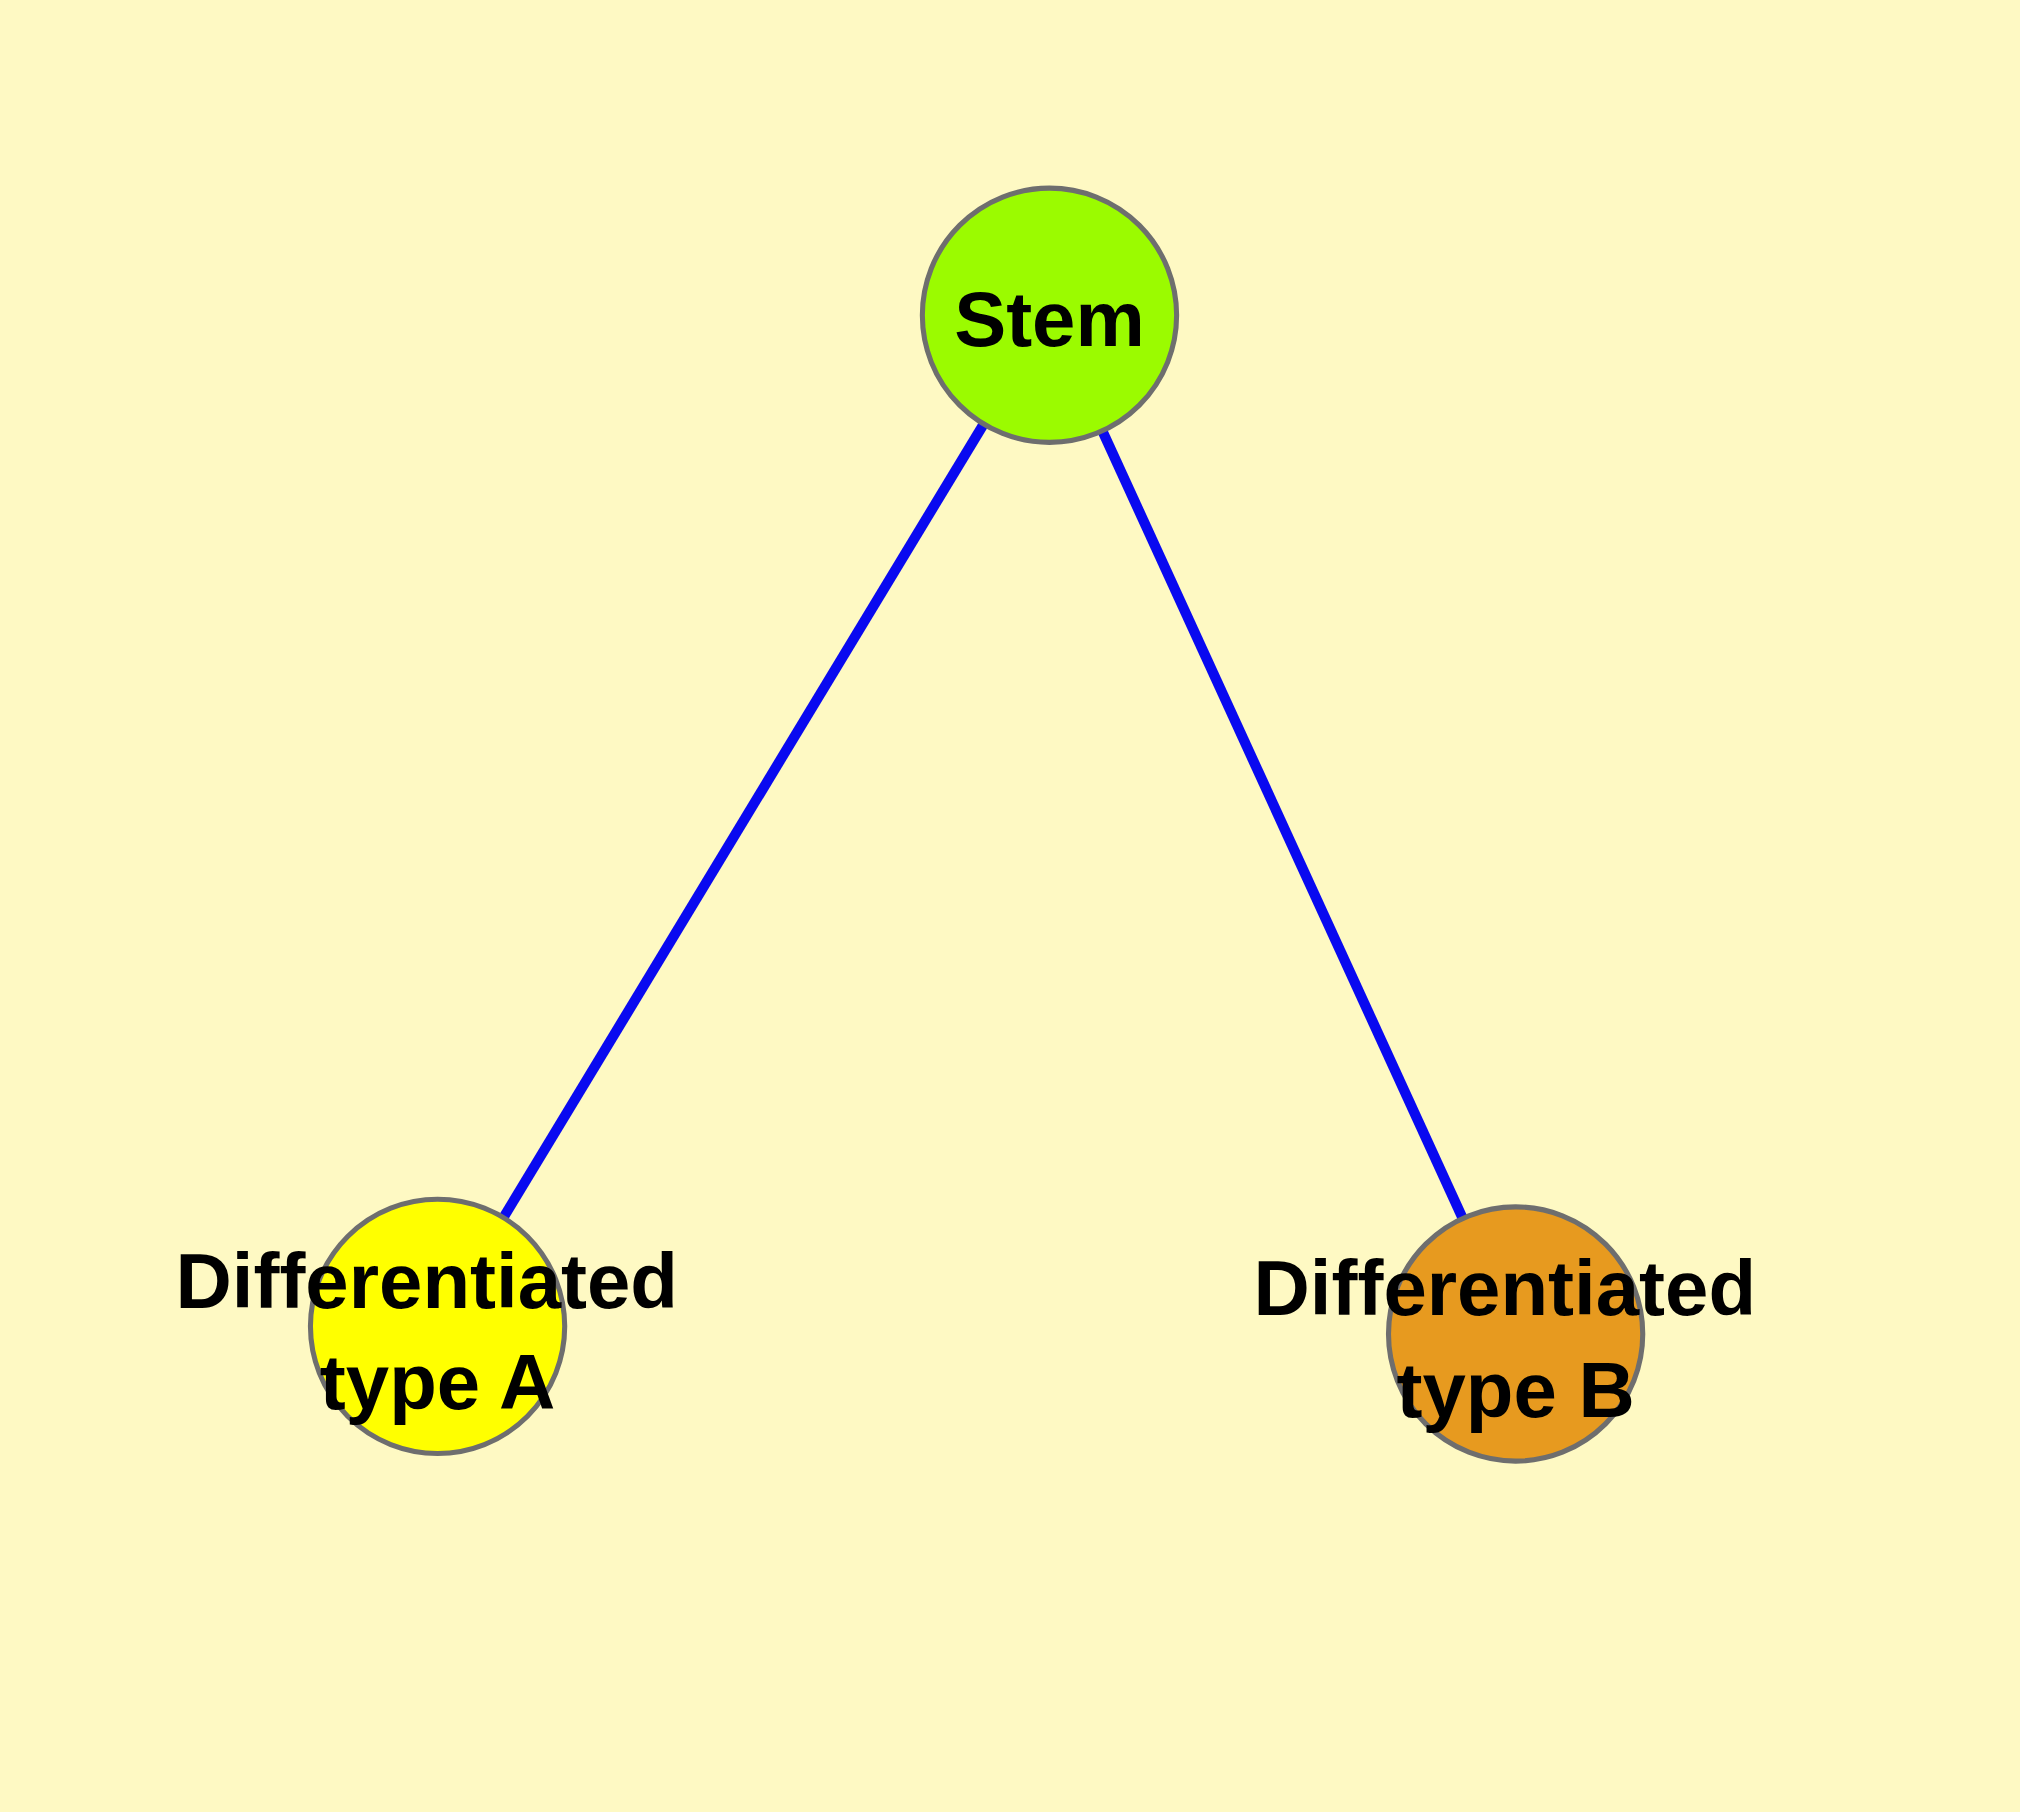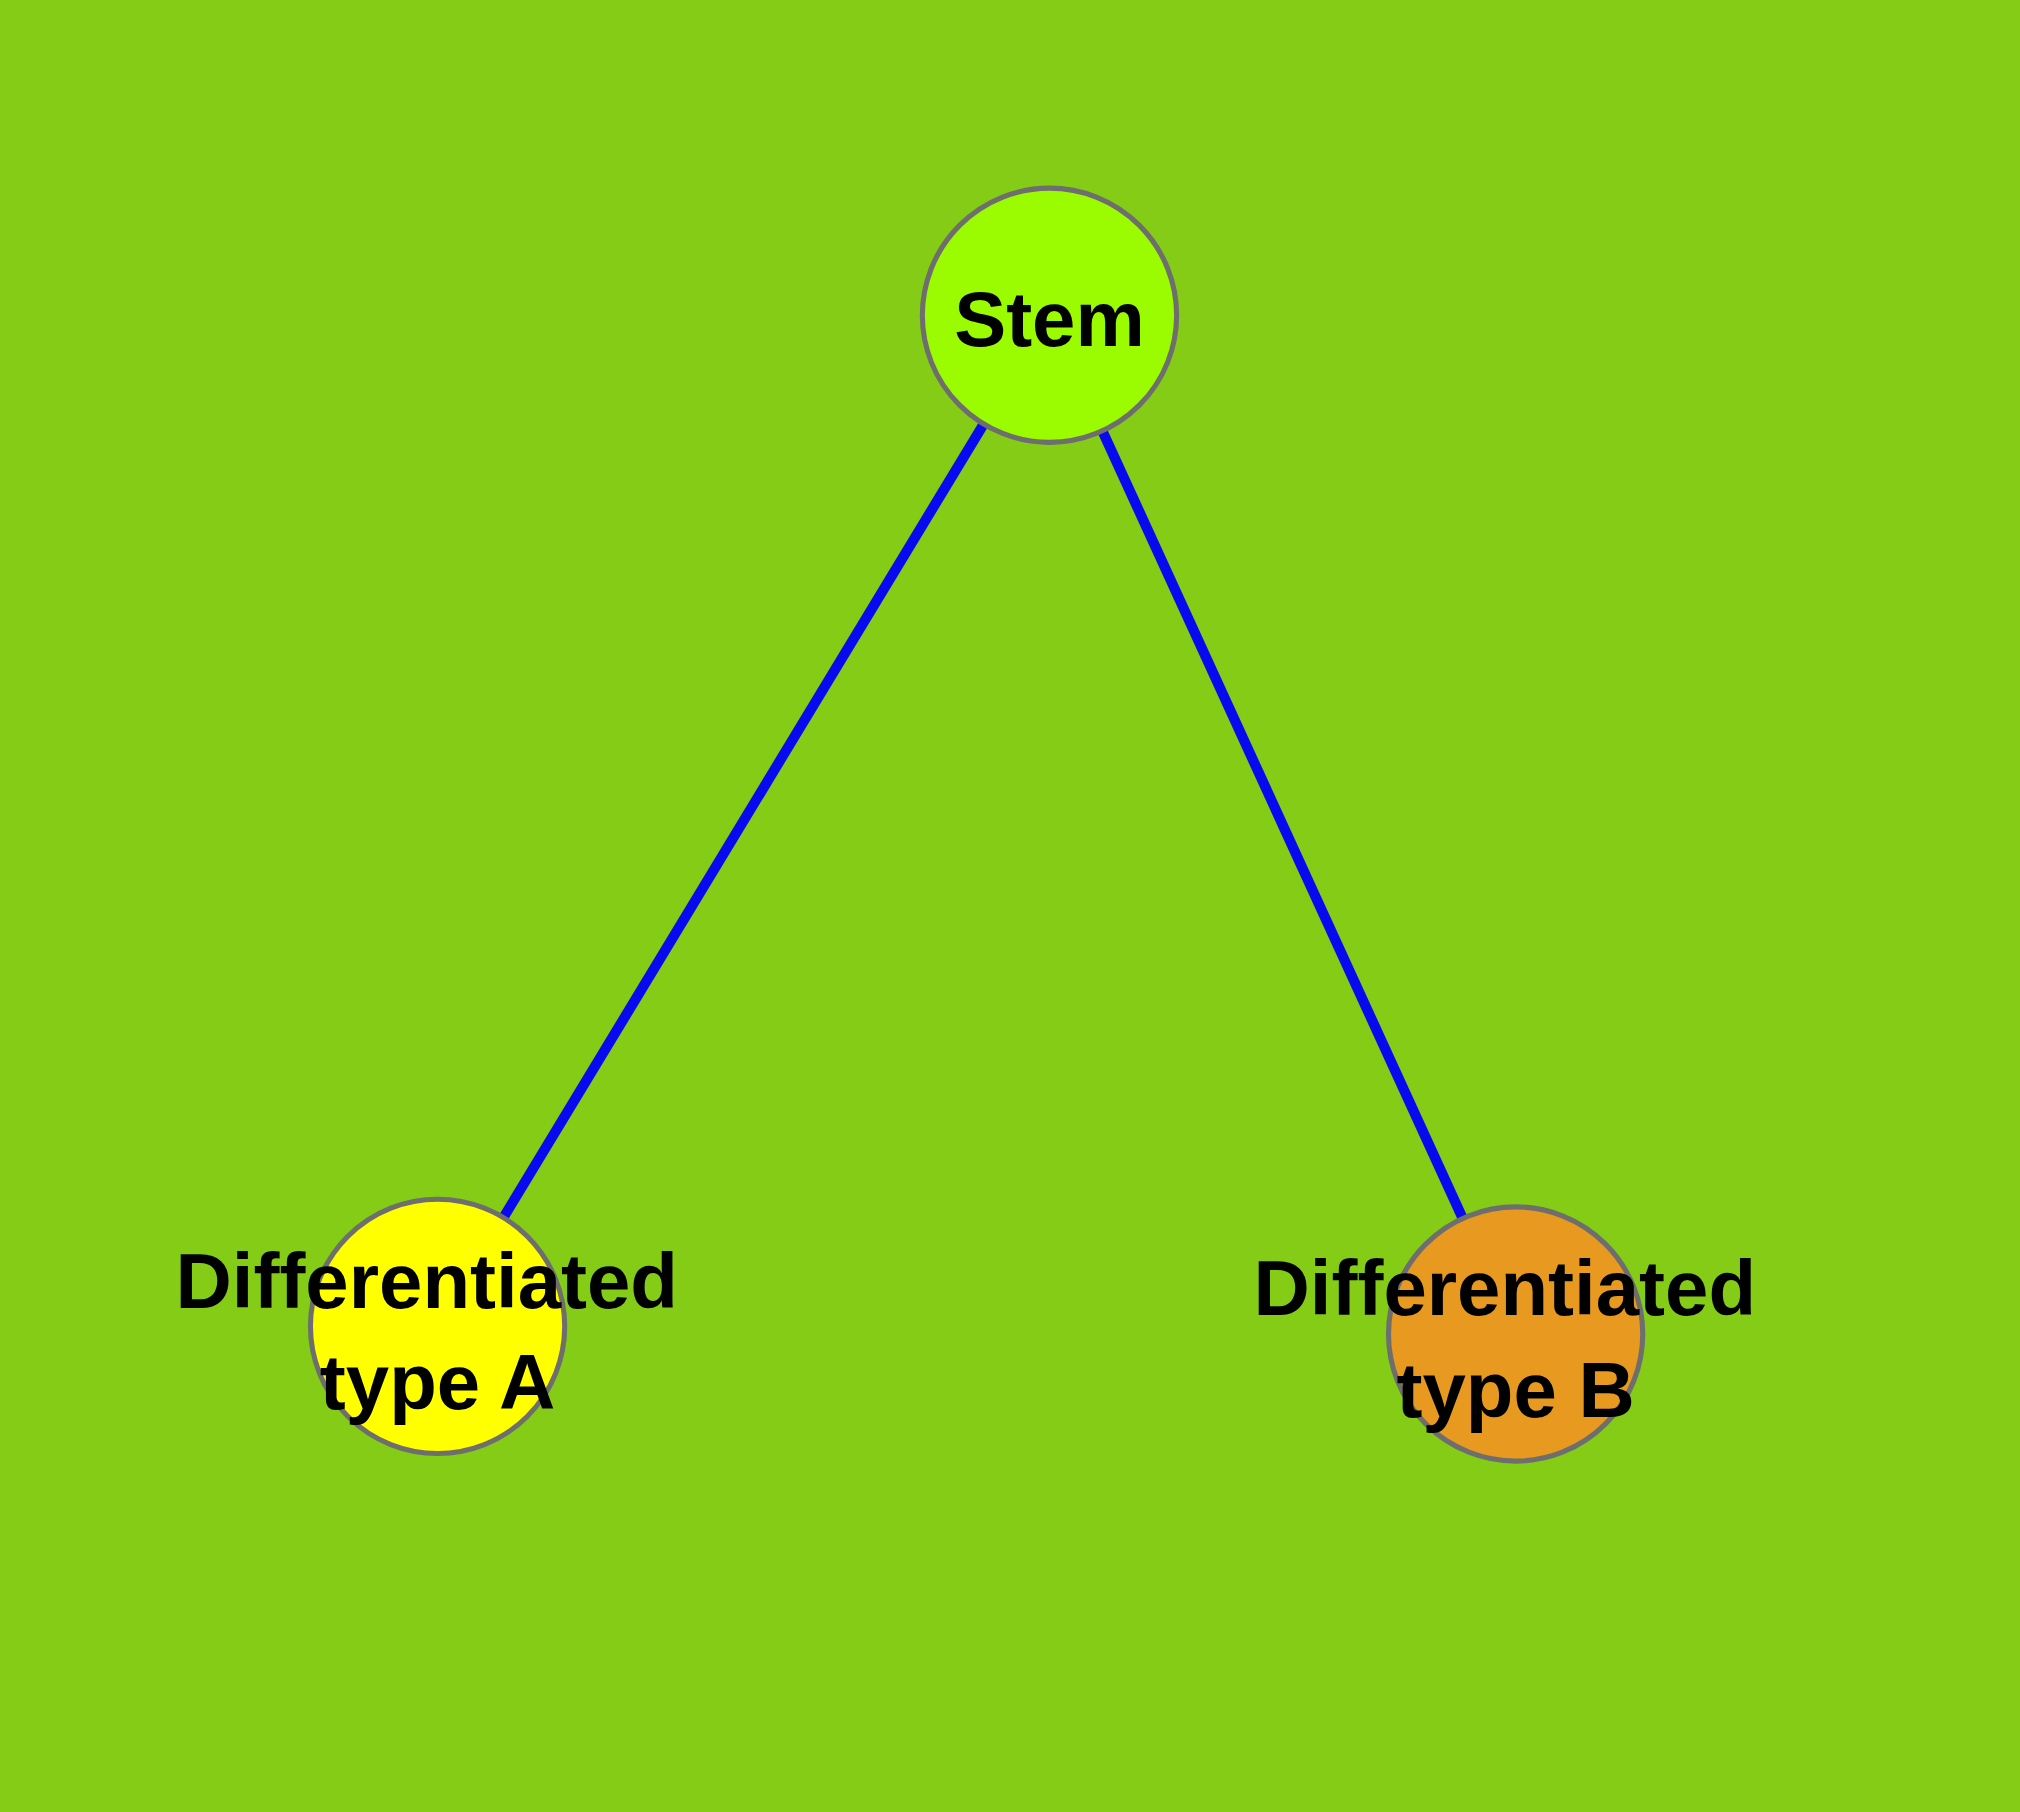--- a/index.html
+++ b/index.html
@@ -30,21 +30,21 @@
     font-family: "Liberation Sans", "DejaVu Sans", sans-serif;
     font-weight: bold;
     font-size: 92px;
     fill: #000000;
     text-anchor: middle;
   }
 </style>
 </head>
 <body>
 
-<div class="canvas" style="background: #84cc16;">
+<div class="canvas" style="background: #fef9c3;">
   <svg class="graph" viewBox="0 0 2384 2138" xmlns="http://www.w3.org/2000/svg">
 
     <line class="edge" x1="1238" y1="372" x2="516" y2="1565" stroke="#0909F0"></line>
 
     <line class="edge" x1="1238" y1="372" x2="1788" y2="1574" stroke="#0909F0"></line>
 
     <g>
       <circle class="node-circle" cx="1238" cy="372" r="150" fill="#9BFB00" stroke="#6E6E6E"></circle>
       <text class="node-label">
         <tspan x="1238" y="408">Stem</tspan>

